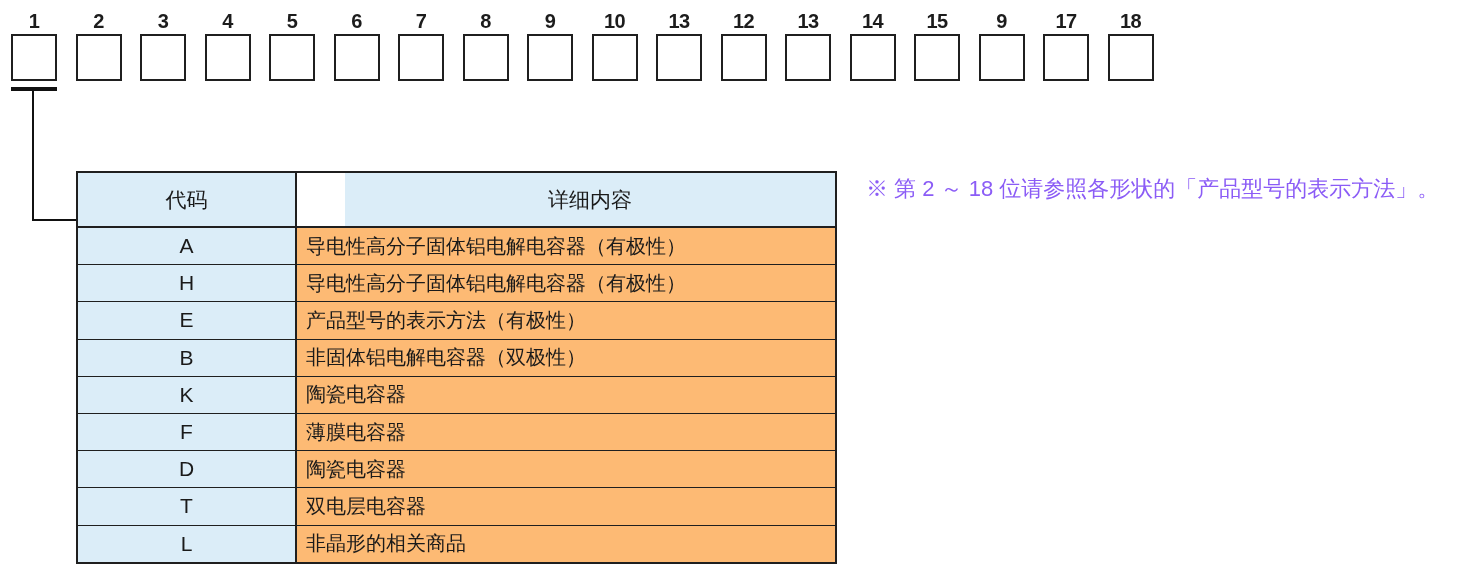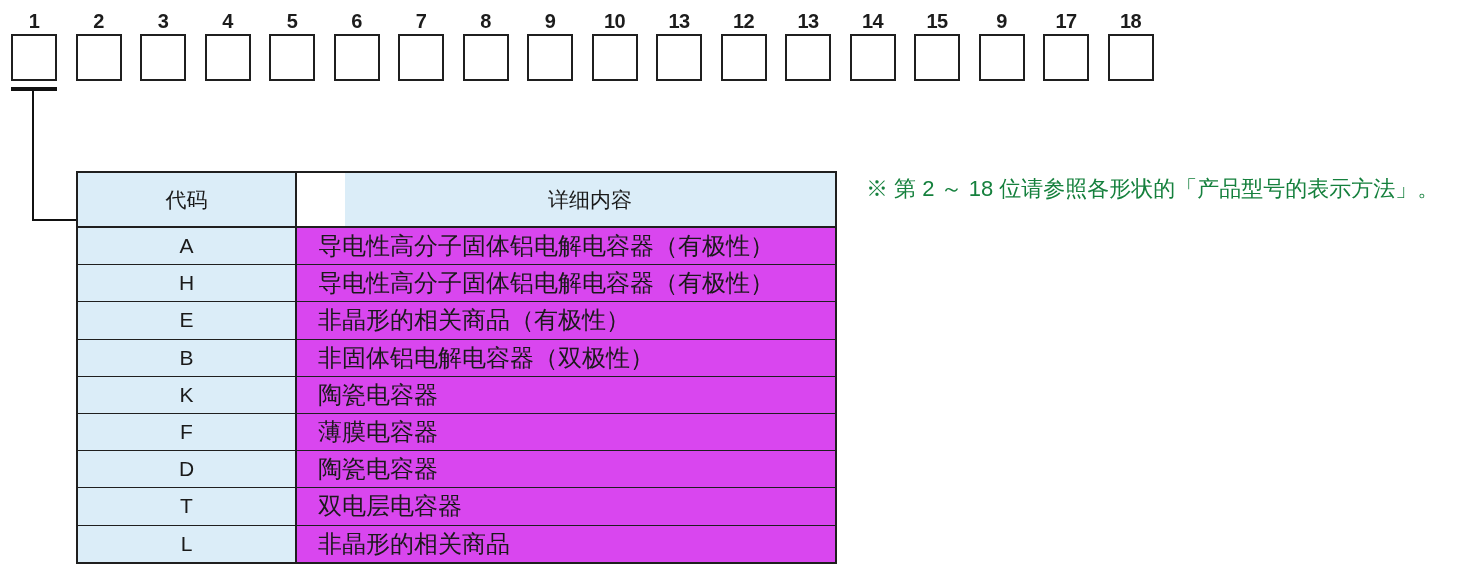--- a/index.html
+++ b/index.html
@@ -86,42 +86,42 @@
   }
   .tcell.code {
     width: 219px;
     justify-content: center;
     border-right: 2px solid var(--border, #1f1f1f);
     background: var(--header-bg, #dbedf8);
     font-size: 21px;
   }
   .tcell.desc {
     flex: 1;
-    padding-left: 21px;
-    font-size: 24px;
-    background: #d946ef;
+    padding-left: 9px;
+    font-size: 20px;
+    background: #fdba74;
     white-space: nowrap;
   }
   .thead .tcell.code { font-size: 21px; }
   .thead .tcell.desc {
     justify-content: center;
     padding-left: 0;
     background: var(--header-bg, #dbedf8);
     font-size: 21px;
     margin-left: 48px;
   }
 
   
   .note {
     position: absolute;
     left: 866px;
     top: 174px;
     font-size: 22px;
     white-space: nowrap;
-    color: #15803d;
+    color: #8b5cf6;
   }
 </style>
 </head>
 <body>
 
 <div class="canvas">
 
   <div class="digit-row" id="digitRow">
 
       <div class="digit-unit">
@@ -230,21 +230,21 @@
         <div class="tcell desc">导电性高分子固体铝电解电容器（有极性）</div>
       </div>
 
       <div class="trow">
         <div class="tcell code">H</div>
         <div class="tcell desc">导电性高分子固体铝电解电容器（有极性）</div>
       </div>
 
       <div class="trow">
         <div class="tcell code">E</div>
-        <div class="tcell desc">非晶形的相关商品（有极性）</div>
+        <div class="tcell desc">产品型号的表示方法（有极性）</div>
       </div>
 
       <div class="trow">
         <div class="tcell code">B</div>
         <div class="tcell desc">非固体铝电解电容器（双极性）</div>
       </div>
 
       <div class="trow">
         <div class="tcell code">K</div>
         <div class="tcell desc">陶瓷电容器</div>

